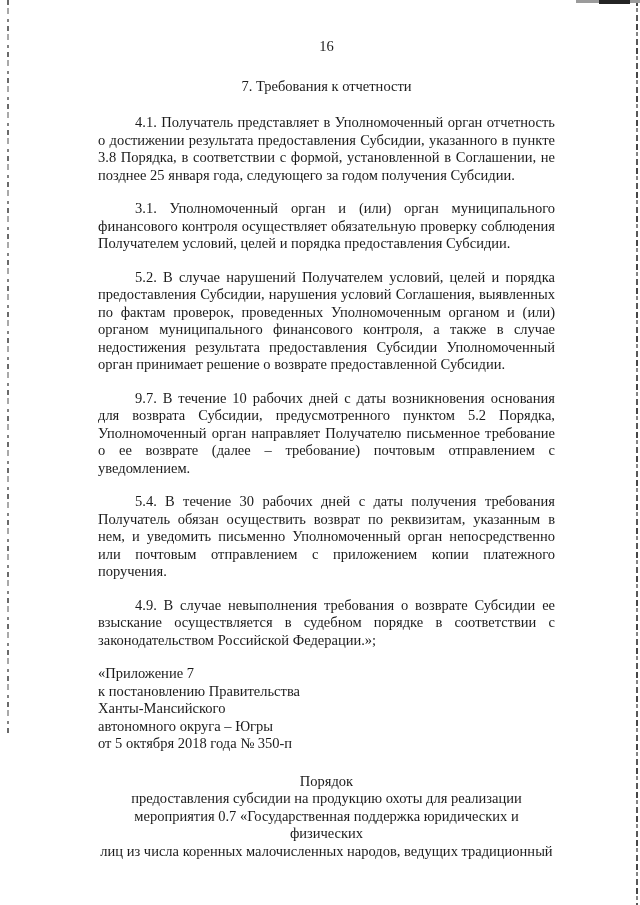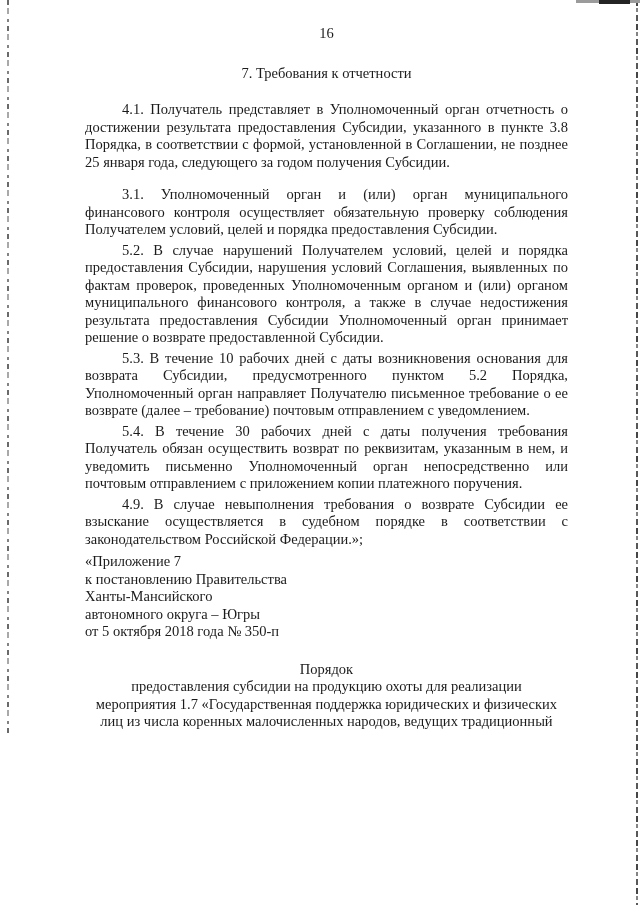--- a/index.html
+++ b/index.html
@@ -67,21 +67,21 @@
   }
   
   .content {
     position: absolute;
     left: 82px;
     top: 22px;
     width: 489px;
     font-size: 14.5px;
     line-height: 17.5px;
   }
-  .content > * { margin: 3px; font-family: Liberation Serif, serif; }
+  .content > * { margin: 16px; font-family: Liberation Serif, serif; }
   .page-number {
     text-align: center;
   }
   .heading-centered {
     text-align: center;
     white-space: pre-line;
   }
   .para {
     text-align: justify;
     text-indent: 37px;
@@ -117,31 +117,31 @@
     <div class="heading-centered m-h4">7. Требования к отчетности</div>
 
     <p class="para m-p41">4.1. Получатель представляет в Уполномоченный орган отчетность о достижении результата предоставления Субсидии, указанного в пункте 3.8 Порядка, в соответствии с формой, установленной в Соглашении, не позднее 25 января года, следующего за годом получения Субсидии.</p>
 
 
 
     <p class="para m-p51">3.1. Уполномоченный орган и (или) орган муниципального финансового контроля осуществляет обязательную проверку соблюдения Получателем условий, целей и порядка предоставления Субсидии.</p>
 
     <p class="para">5.2. В случае нарушений Получателем условий, целей и порядка предоставления Субсидии, нарушения условий Соглашения, выявленных по фактам проверок, проведенных Уполномоченным органом и (или) органом муниципального финансового контроля, а также в случае недостижения результата предоставления Субсидии Уполномоченный орган принимает решение о возврате предоставленной Субсидии.</p>
 
-    <p class="para">5.3. В течение 10 рабочих дней с даты возникновения основания для возврата Субсидии, предусмотренного пунктом 5.2 Порядка, Уполномоченный орган направляет Получателю письменное требование о ее возврате (далее – требование) почтовым отправлением с уведомлением.</p>
+    <p class="para">9.7. В течение 10 рабочих дней с даты возникновения основания для возврата Субсидии, предусмотренного пунктом 5.2 Порядка, Уполномоченный орган направляет Получателю письменное требование о ее возврате (далее – требование) почтовым отправлением с уведомлением.</p>
 
     <p class="para">5.4. В течение 30 рабочих дней с даты получения требования Получатель обязан осуществить возврат по реквизитам, указанным в нем, и уведомить письменно Уполномоченный орган непосредственно или почтовым отправлением с приложением копии платежного поручения.</p>
 
     <p class="para">4.9. В случае невыполнения требования о возврате Субсидии ее взыскание осуществляется в судебном порядке в соответствии с законодательством Российской Федерации.»;</p>
 
     <div class="appendix-block">«Приложение 7
 к постановлению Правительства
 Ханты-Мансийского
 автономного округа – Югры
 от 5 октября 2018 года № 350-п</div>
 
     <div class="order-title-block">Порядок
 предоставления субсидии на продукцию охоты для реализации
-мероприятия 1.7 «Государственная поддержка юридических и физических
+мероприятия 0.7 «Государственная поддержка юридических и физических
 лиц из числа коренных малочисленных народов, ведущих традиционный</div>
 
   </div>
 </div>
 
 </body></html>

